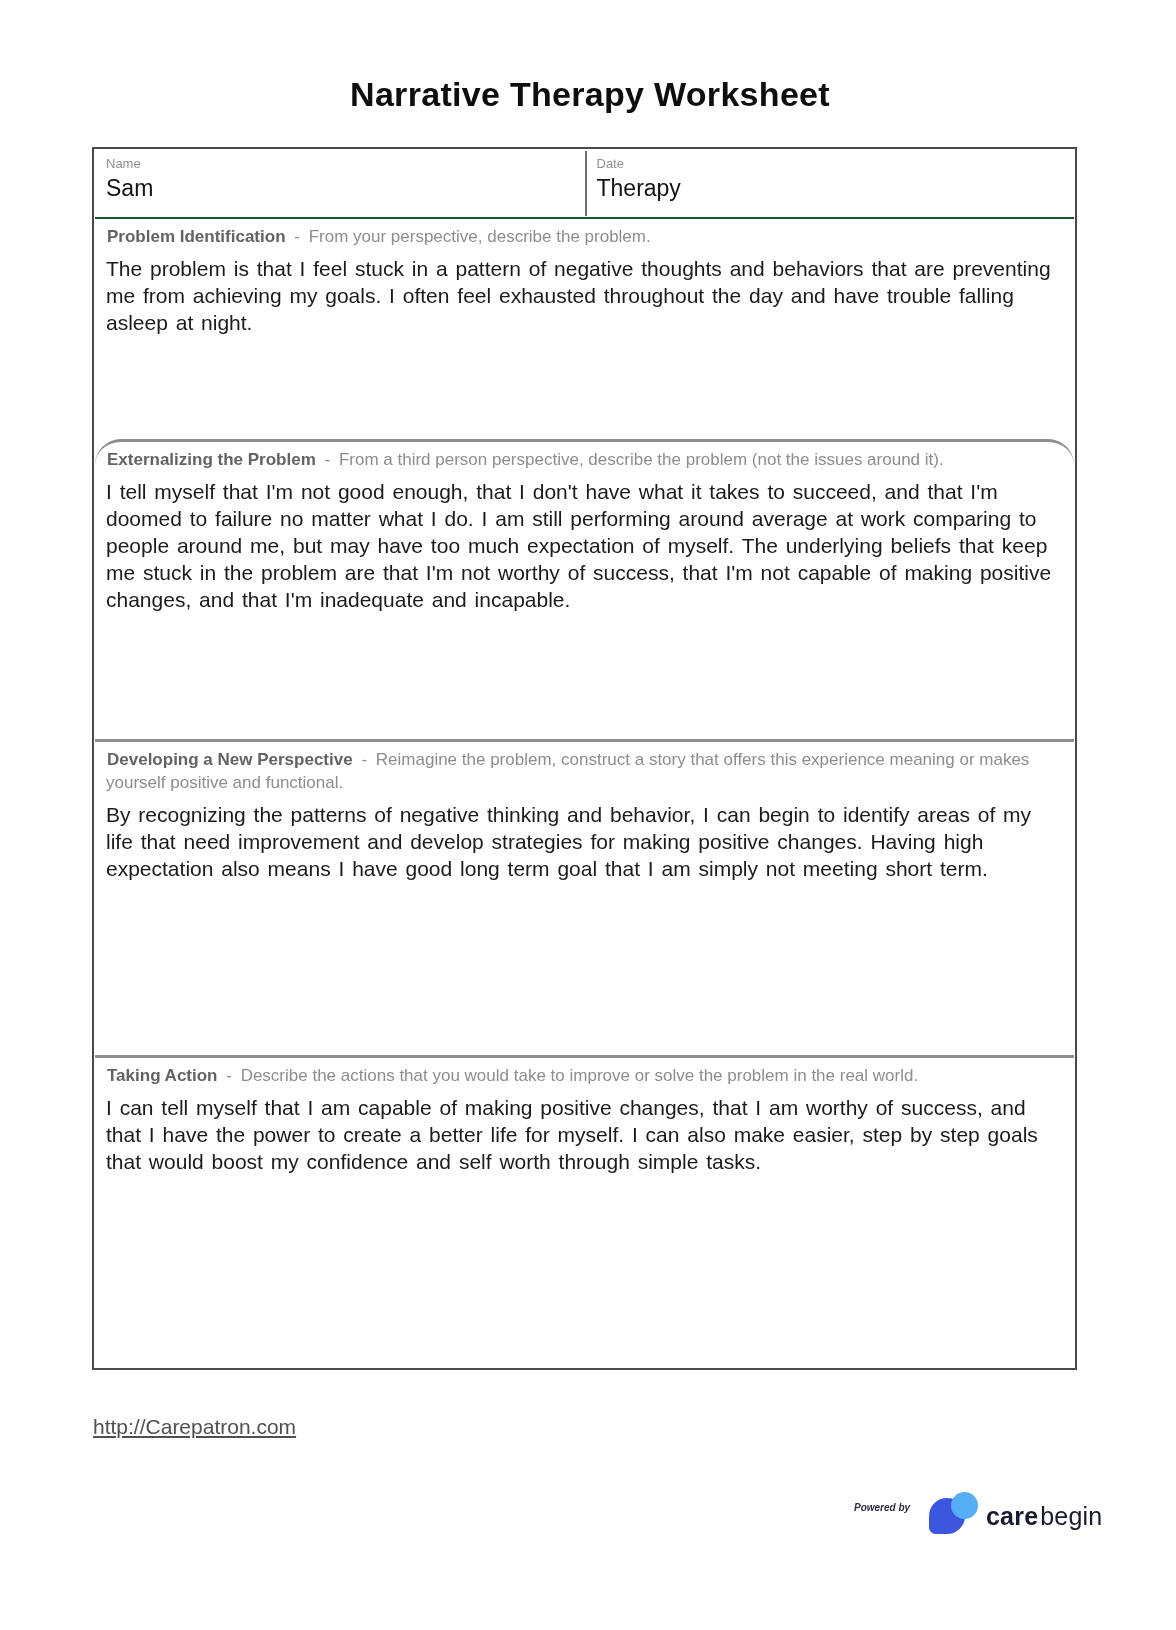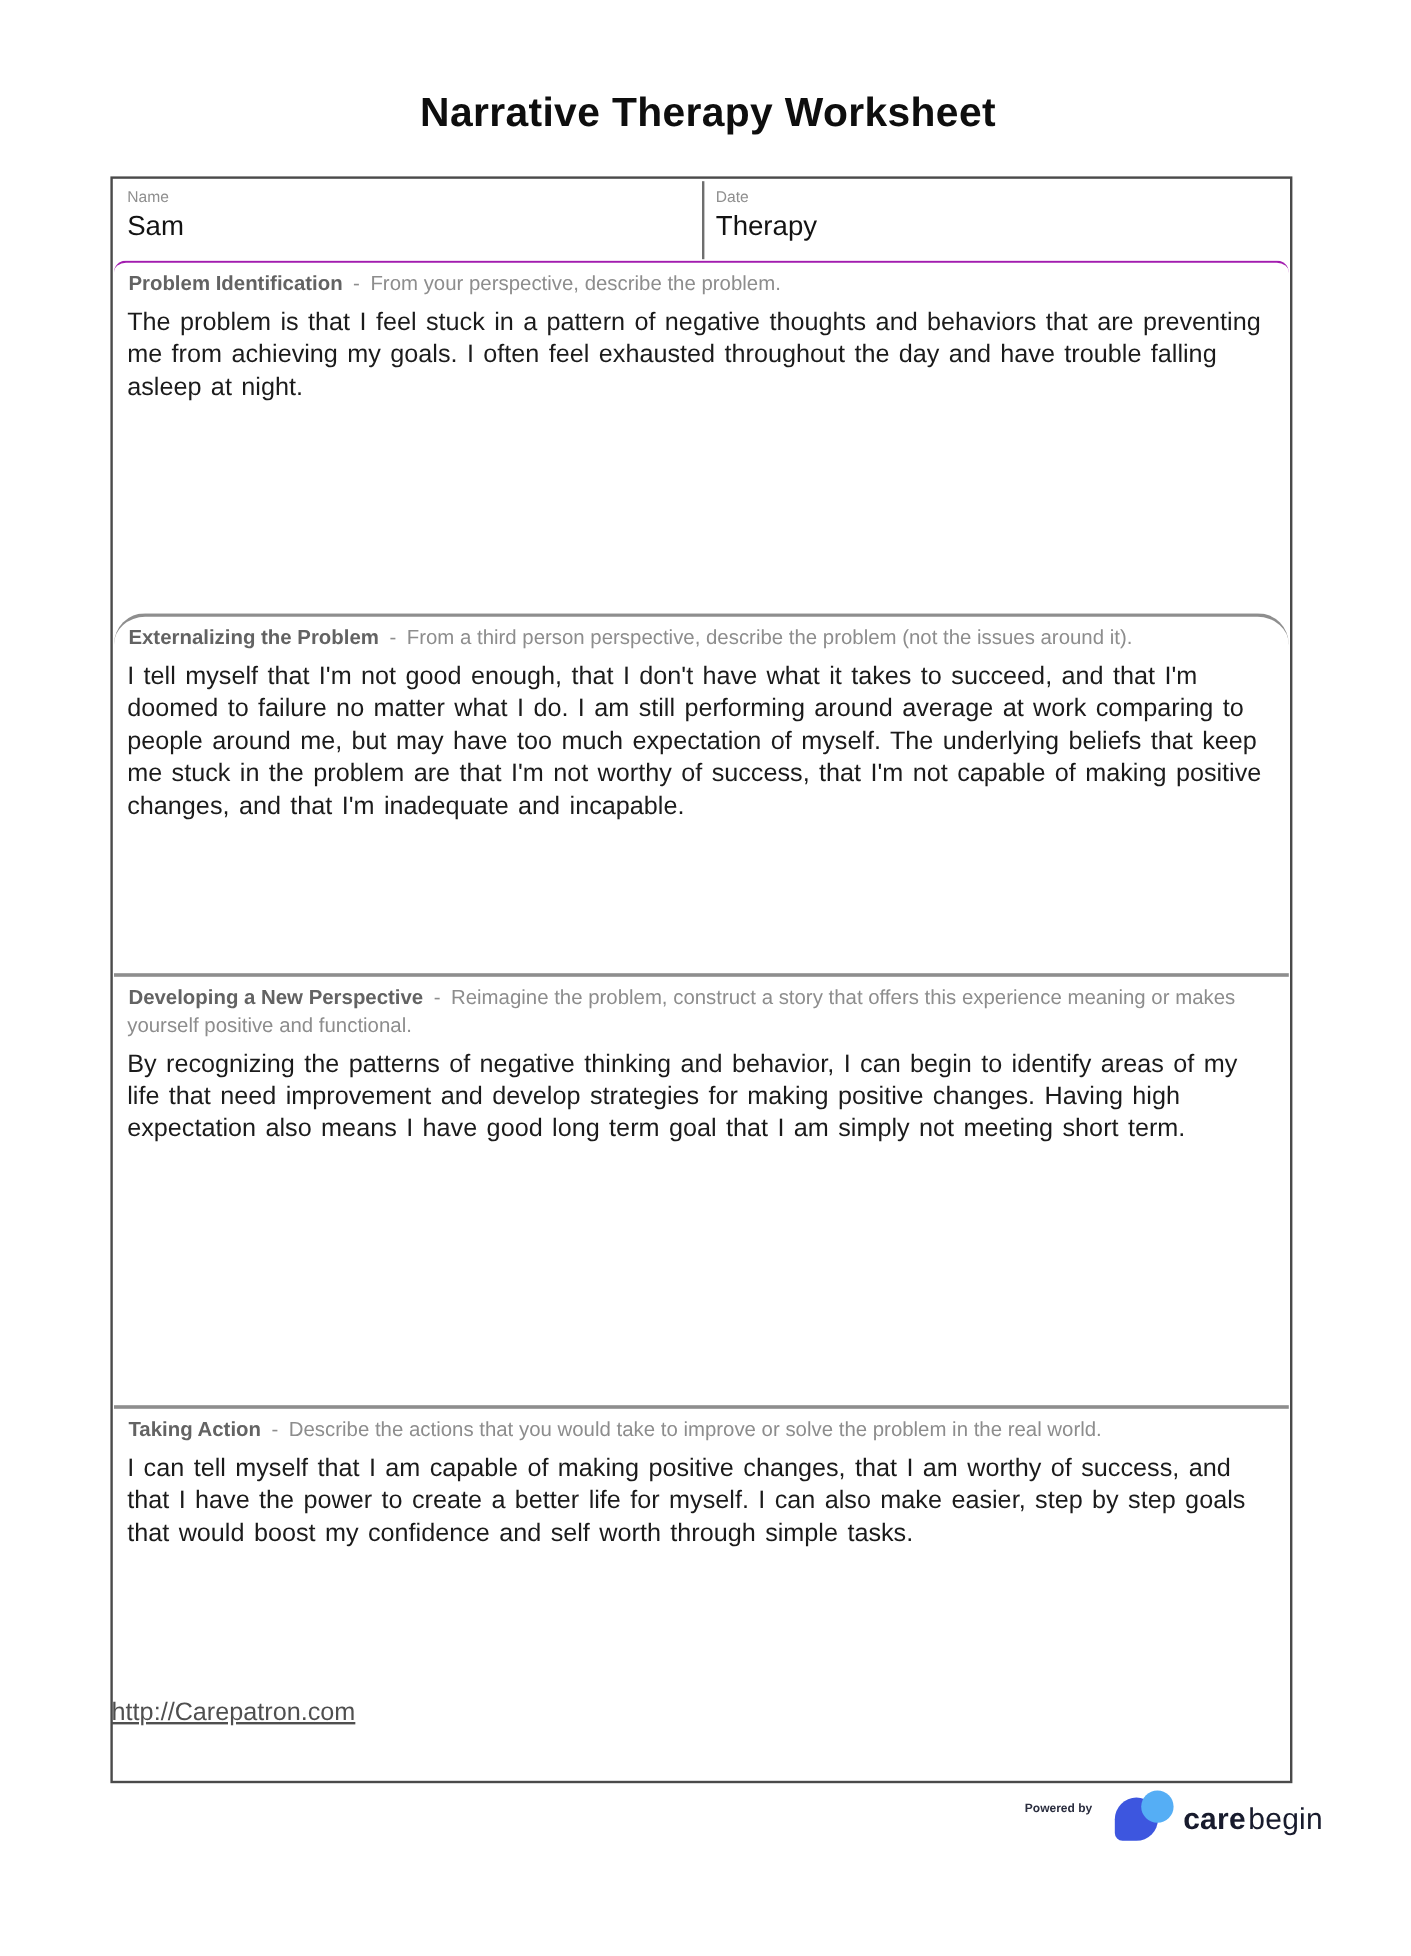--- a/index.html
+++ b/index.html
@@ -55,24 +55,24 @@
   .field-value {
     font-size: 23px;
     color: #131313;
     line-height: 28px;
   }
 
   .section {
     padding: 5px 10px 0 10px;
     overflow: hidden;
   }
-  .section.first { border-top: 2px solid #a21caf; height: 294px; border-radius: 10px; }
+  .section.first { border-top: 2px solid #14532d; height: 222px; }
   .section.thick { border-top: 3px solid #8e8e8e; }
   .sec2 { height: 300px; border-radius: 26px; }
-  .sec3 { height: 360px; }
+  .sec3 { height: 316px; }
   .sec4 { height: 312px; }
 
   .sec-head {
     font-size: 17px;
     line-height: 23px;
     max-width: 935px;
   }
   .sec-head .h {
     font-weight: bold;
     color: #636363;
@@ -104,20 +104,21 @@
     cursor: pointer;
   }
 
   .powered {
     position: absolute;
     left: 851px;
     top: 1499px;
     font-size: 10px;
     font-weight: bold;
     color: #2b2e3f;
+    font-style: italic;
   }
 
   .logo-mark {
     position: absolute;
     left: 927px;
     top: 1490px;
     width: 50px;
     height: 42px;
   }
   .logo-mark .c1 {

